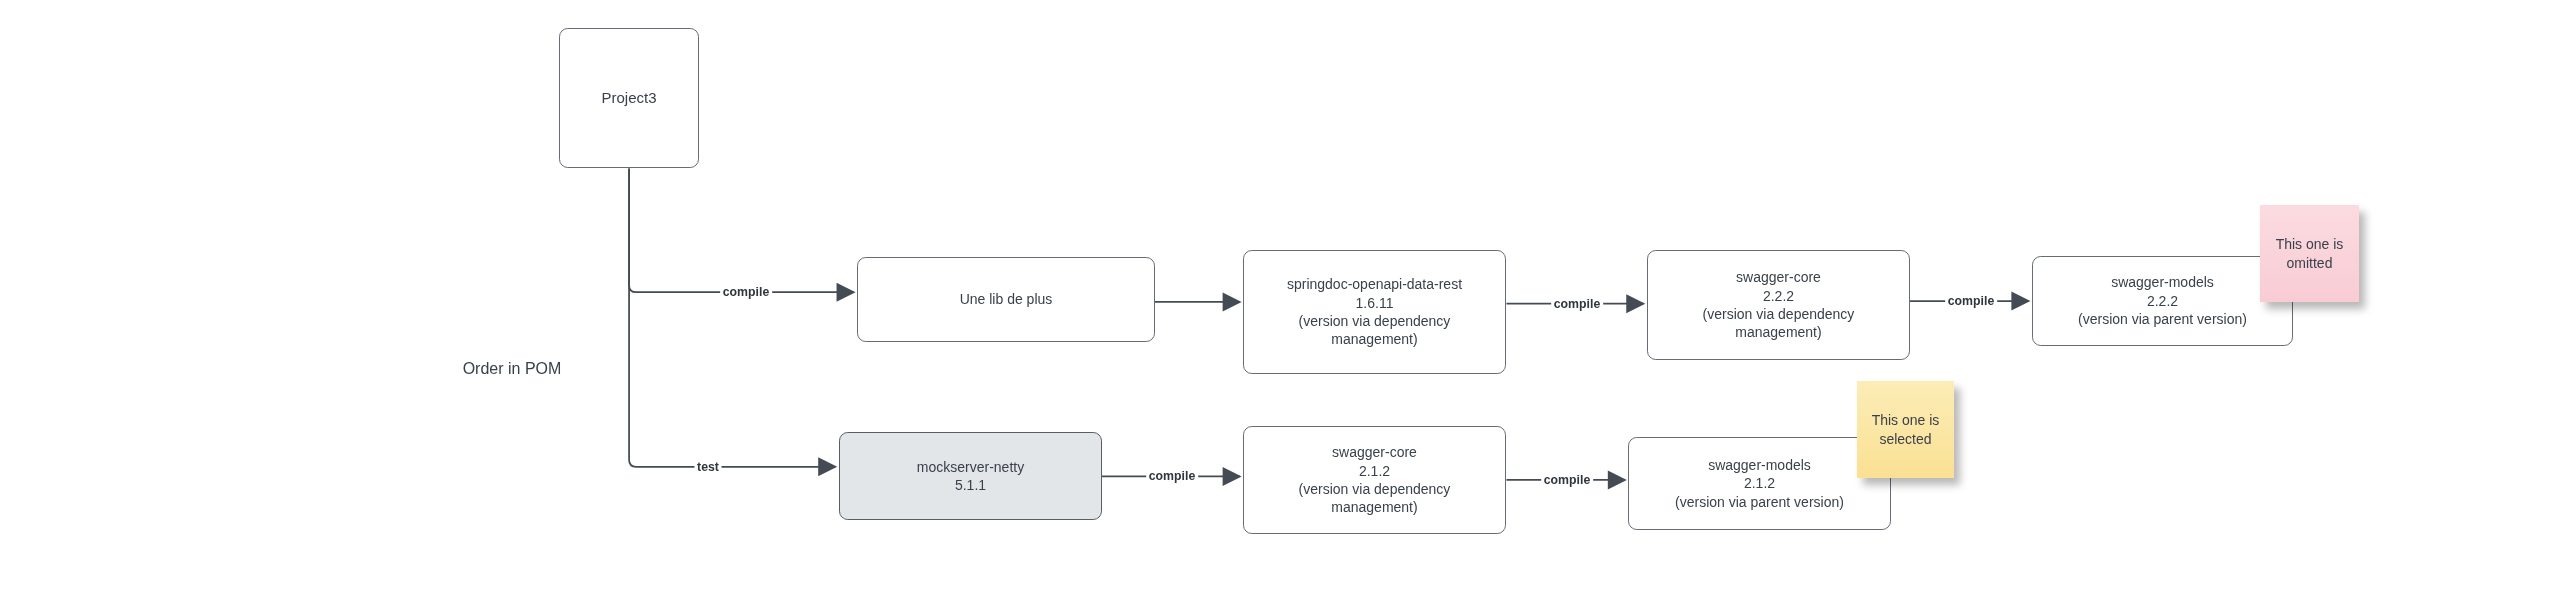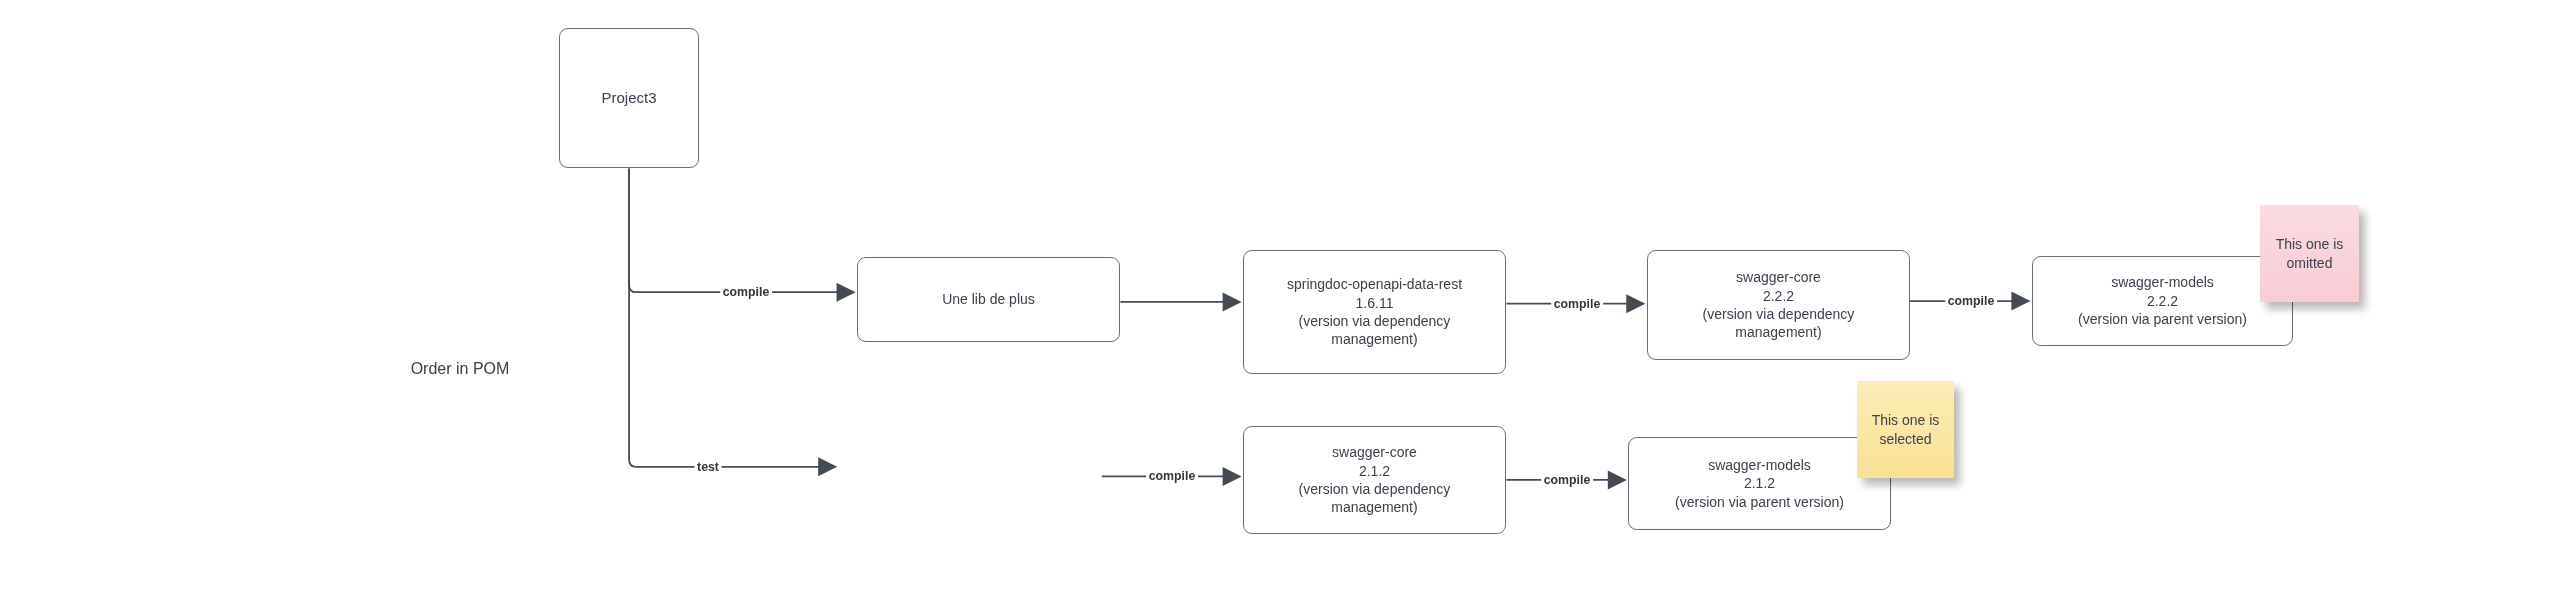--- a/index.html
+++ b/index.html
@@ -55,40 +55,42 @@
       <path d="M717 192 V325 Q717 333 725 333 H973" marker-end="url(#arrow)"></path>
       <path d="M717 192 V524 Q717 532 725 532 H952" marker-end="url(#arrow)"></path>
       <path d="M1277 344 H1413" marker-end="url(#arrow)"></path>
       <path d="M1717 346 H1873" marker-end="url(#arrow)"></path>
       <path d="M2177 343 H2312" marker-end="url(#arrow)"></path>
       <path d="M1256 543 H1413" marker-end="url(#arrow)"></path>
       <path d="M1717 547 H1852" marker-end="url(#arrow)"></path>
     </g>
   </svg>
 
-  <div class="side-label" style="left:460px;top:369px">Order in POM</div>
+  <div class="side-label" style="left:512px;top:369px">Order in POM</div>
 
   <div class="node root" style="left:559px;top:28px;width:140px;height:140px">Project3</div>
 
-  <div class="node" style="left:857px;top:257px;width:263px;height:85px">Une lib de plus</div>
+  <div class="node" style="left:857px;top:257px;width:298px;height:85px">Une lib de plus</div>
 
   <div class="node" style="left:1243px;top:250px;width:263px;height:124px">springdoc-openapi-data-rest
 1.6.11
 (version via dependency
 management)</div>
 
   <div class="node" style="left:1647px;top:250px;width:263px;height:110px">swagger-core
 2.2.2
 (version via dependency
 management)</div>
 
   <div class="node" style="left:2032px;top:256px;width:261px;height:90px">swagger-models
 2.2.2
 (version via parent version)</div>
 
+  <div class="node shaded" style="left:839px;top:432px;width:263px;height:88px">mockserver-netty
+5.1.1</div>
 
   <div class="node" style="left:1243px;top:426px;width:263px;height:108px">swagger-core
 2.1.2
 (version via dependency
 management)</div>
 
   <div class="node" style="left:1628px;top:437px;width:263px;height:93px">swagger-models
 2.1.2
 (version via parent version)</div>
 

